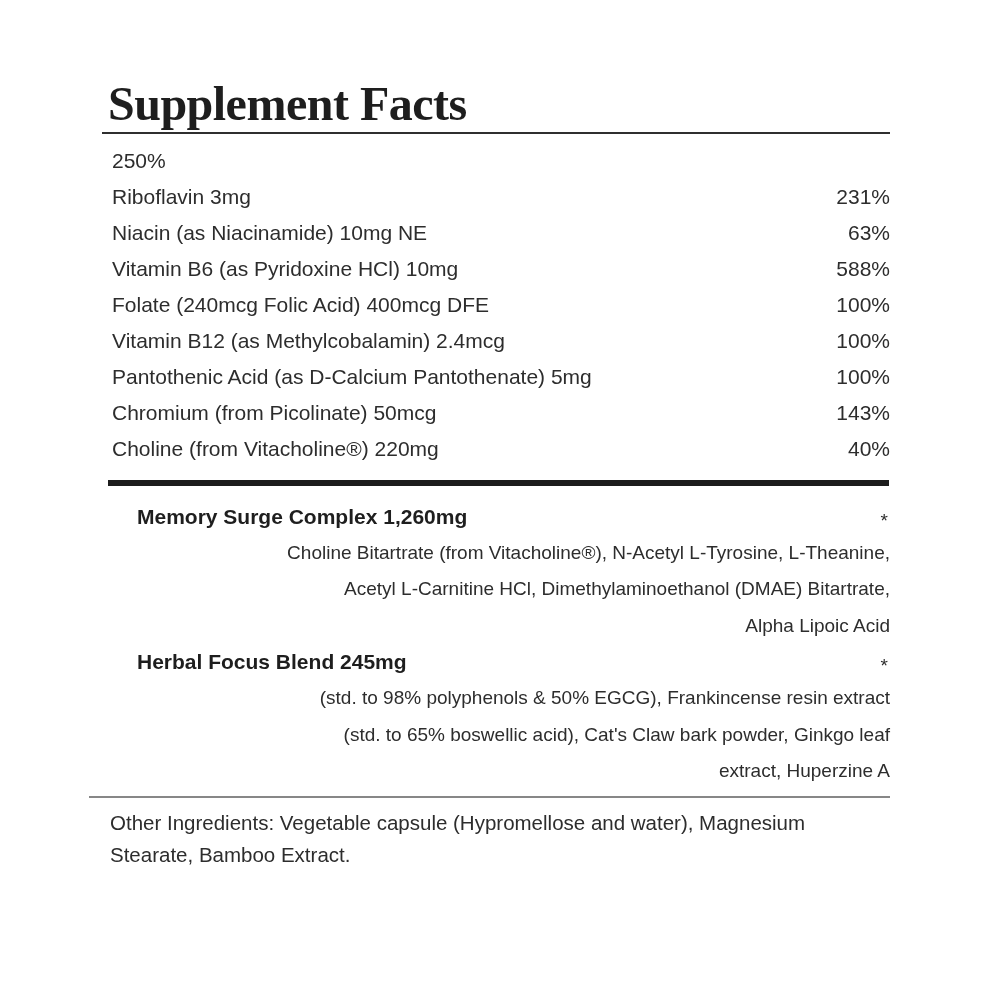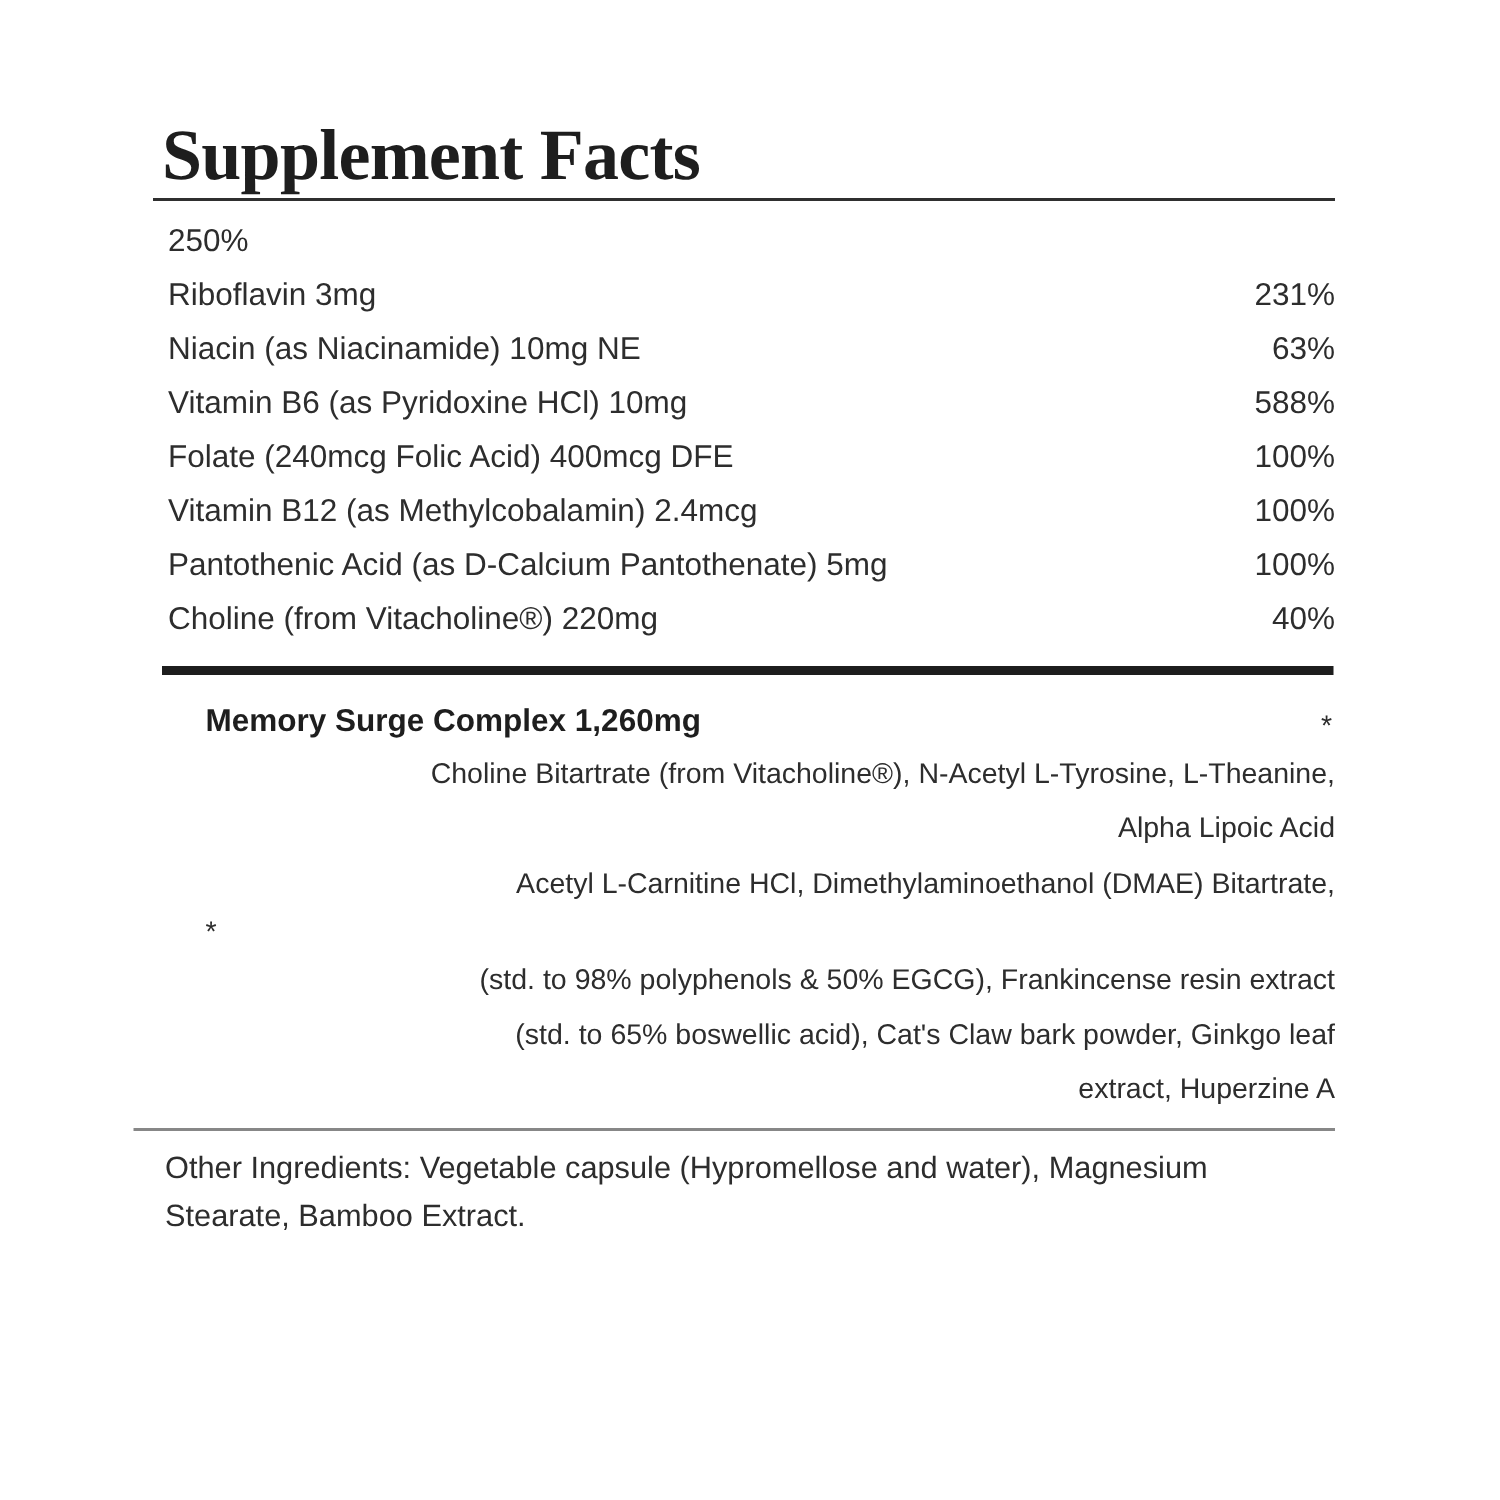--- a/index.html
+++ b/index.html
@@ -122,36 +122,41 @@
       </div>
       <div class="nutrient-row">
         <span class="nutrient-name">Vitamin B12 (as Methylcobalamin) 2.4mcg</span>
         <span class="nutrient-dv">100%</span>
       </div>
       <div class="nutrient-row">
         <span class="nutrient-name">Pantothenic Acid (as D-Calcium Pantothenate) 5mg</span>
         <span class="nutrient-dv">100%</span>
       </div>
       <div class="nutrient-row">
+        <span class="nutrient-name">Chromium (from Picolinate) 50mcg</span>
+        <span class="nutrient-dv">143%</span>
+      </div>
+      <div class="nutrient-row">
         <span class="nutrient-name">Choline (from Vitacholine®) 220mg</span>
         <span class="nutrient-dv">40%</span>
       </div>
     </div>
 
   <div class="thick-bar"></div>
 
   <div class="blends">
       <div class="blend-header">
         <span>Memory Surge Complex 1,260mg</span>
         <span class="blend-dv">*</span>
       </div>
       <div class="blend-line">Choline Bitartrate (from Vitacholine®), N-Acetyl L-Tyrosine, L-Theanine,</div>
+      <div class="blend-line">Acetyl L-Carnitine HCl, Dimethylaminoethanol (DMAE) Bitartrate,</div>
       <div class="blend-line">Alpha Lipoic Acid</div>
-      <div class="blend-line">Acetyl L-Carnitine HCl, Dimethylaminoethanol (DMAE) Bitartrate,</div>
       <div class="blend-header">
+        <span>Herbal Focus Blend 245mg</span>
         <span class="blend-dv">*</span>
       </div>
       <div class="blend-line">(std. to 98% polyphenols &amp; 50% EGCG), Frankincense resin extract</div>
       <div class="blend-line">(std. to 65% boswellic acid), Cat's Claw bark powder, Ginkgo leaf</div>
       <div class="blend-line">extract, Huperzine A</div>
     </div>
 
   <div class="rule-thin"></div>
 
   <p class="other">Other Ingredients: Vegetable capsule (Hypromellose and water), Magnesium Stearate, Bamboo Extract.</p>

